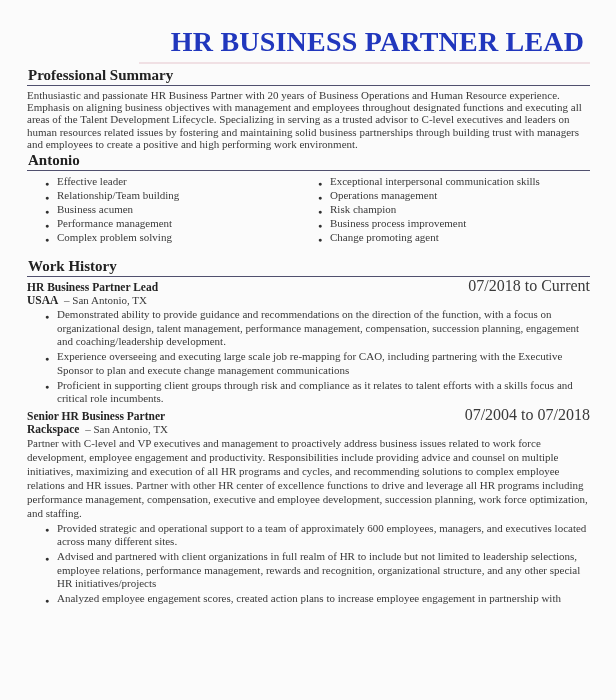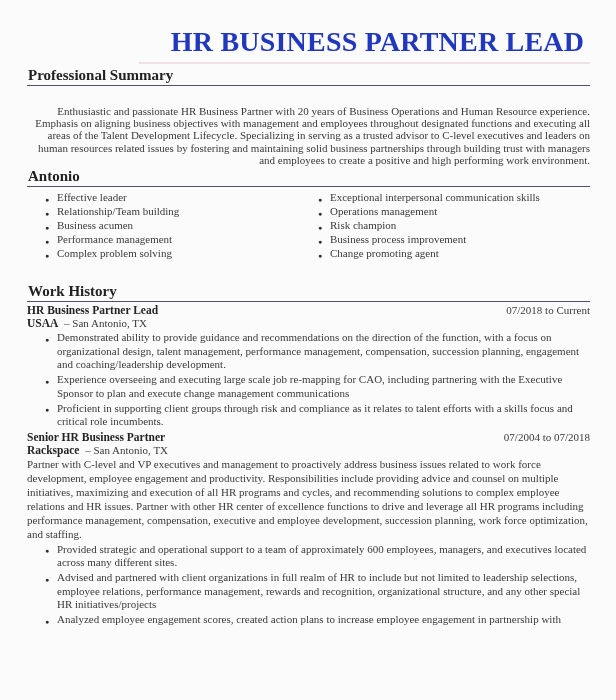--- a/index.html
+++ b/index.html
@@ -26,35 +26,35 @@
     white-space:nowrap;
   }
   .scan-line{height:2px;margin:4px 0 0 112px;background:#eedade;opacity:.8;}
   h2.sec{
     margin:0;padding:0 0 1px 1px;
     font-size:15px;line-height:17px;font-weight:bold;color:#222;
     border-bottom:1px solid var(--rule-color);
   }
   h2.sec-summary{margin-top:3px;}
   h2.sec-skills{margin-top:2px;}
-  h2.sec-work{margin-top:23px;}
-  p.summary-text{margin:19px 0 0;line-height:12.2px;text-align:right;}
+  h2.sec-work{margin-top:14px;}
+  p.summary-text{margin:3px 0 0;line-height:12.2px;text-align:left;}
   
   .skills-cols{display:grid;grid-template-columns:273px auto;margin-top:3px;}
   ul.dotlist{list-style:none;margin:0;padding:0;}
   ul.dotlist li{position:relative;margin-left:30px;line-height:14px;}
   ul.dotlist li::before{
     content:"\25CF";position:absolute;left:-12px;top:2.5px;
     font-size:7px;color:#2f2f2f;
   }
   
   .job{margin-top:2px;}
   .job-head{display:flex;justify-content:space-between;align-items:baseline;line-height:13px;}
   .job-title{font-weight:bold;font-size:11.5px;color:#242424;}
-  .job-dates{font-size:11px;}
+  .job-dates{font-size:16px;}
   .job-company{line-height:13px;}
   .company-name{font-weight:bold;font-size:11.5px;color:#242424;}
   .company-loc{margin-left:3px;}
   ul.job-bullets{list-style:none;margin:1px 0 0;padding:0;}
   ul.job-bullets li{position:relative;margin-left:30px;margin-bottom:1.5px;line-height:13.5px;}
   ul.job-bullets li::before{
     content:"\25CF";position:absolute;left:-12px;top:2.5px;
     font-size:7px;color:#2f2f2f;
   }
   p.job-intro{margin:0;line-height:14px;}

